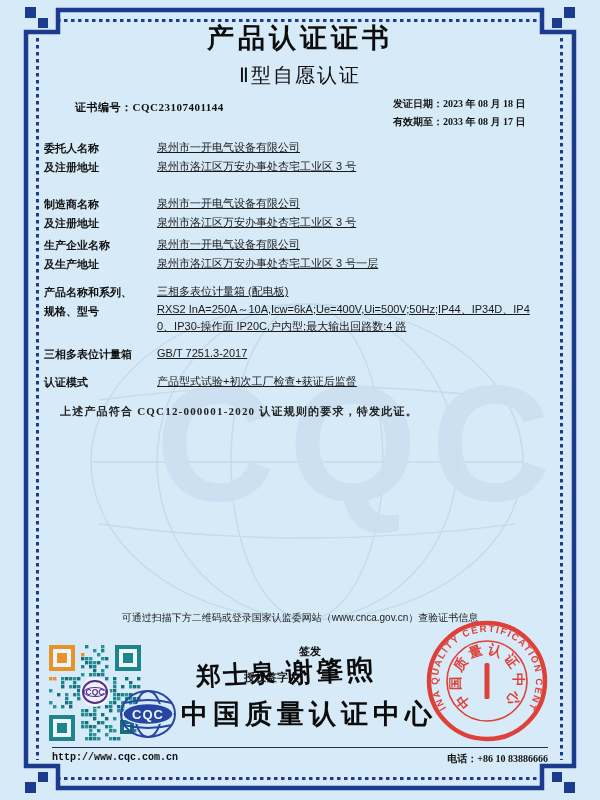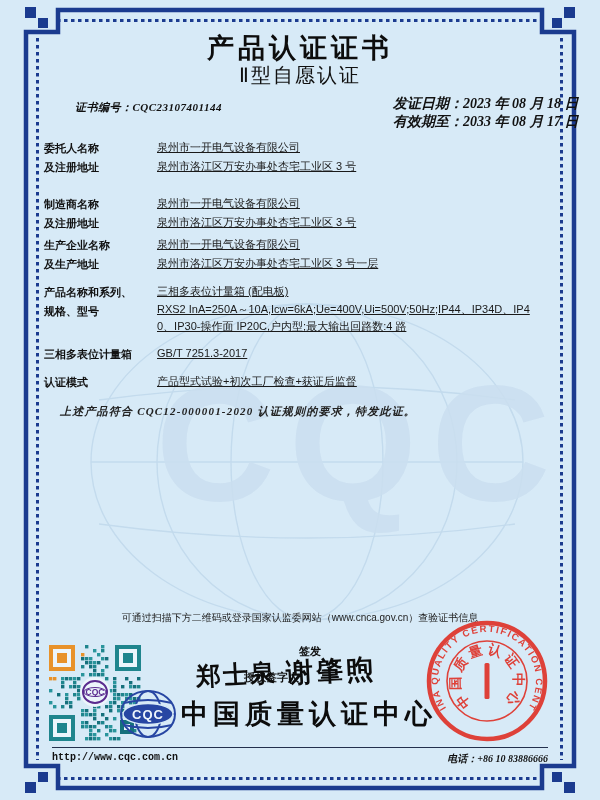--- a/index.html
+++ b/index.html
@@ -2,28 +2,28 @@
 <html><head>
 <meta charset="utf-8">
 <style>
   * { margin:0; padding:0; box-sizing:border-box; }
   html,body { width:600px; height:800px; }
   body { font-family:"Liberation Sans", sans-serif; background:#d7eaf7; }
   #page { position:relative; width:600px; height:800px; background:#d7eaf7; overflow:hidden; }
   .abs { position:absolute; }
   .lbl { font-weight:700; font-size:11px; color:#111; white-space:nowrap; }
   .val { font-size:11px; color:#1a1a1a; }
-  .kai { font-family:"Liberation Serif", serif;font-style:italic; }
+  .kai { font-family:"Liberation Serif", serif; }
   svg text { user-select:none; }
 
-  #title { left:0; top:30px; width:600px; text-align:center; font-size:27px; font-weight:800; letter-spacing:4px; color:#0d0d0d; }
+  #title { left:0; top:20px; width:600px; text-align:center; font-size:27px; font-weight:800; letter-spacing:4px; color:#0d0d0d; }
   #subtitle { left:0; top:62px; width:600px; text-align:center; font-size:20px; font-weight:500; letter-spacing:2px; color:#101010; }
 
   #certno { left:75px; top:100px; font-size:11px; font-weight:700; color:#111; letter-spacing:.5px; }
-  #dates { left:393px; top:95px; font-size:14px; font-weight:700; color:#111; line-height:18px; }
+  #dates { left:393px; top:95px; font-size:10px; font-weight:700; color:#111; line-height:18px; }
 
   .frow { position:absolute; left:44px; width:500px; display:flex;gap:13px; }
   .frow .labels { width:100px; flex:0 0 100px; line-height:19px; }
   .frow .values { margin-left:0; width:398px; line-height:17.5px; word-break:break-all; }
   .frow .values div { margin-bottom:0;text-decoration:underline; }
 
   #statements { left:60px; top:399px; width:480px; font-size:11px; line-height:25px; letter-spacing:1.2px; color:#222; font-weight:600; }
 
   #verify-note { left:0; top:611px; width:600px; text-align:center; font-size:10px; color:#222; }
 

